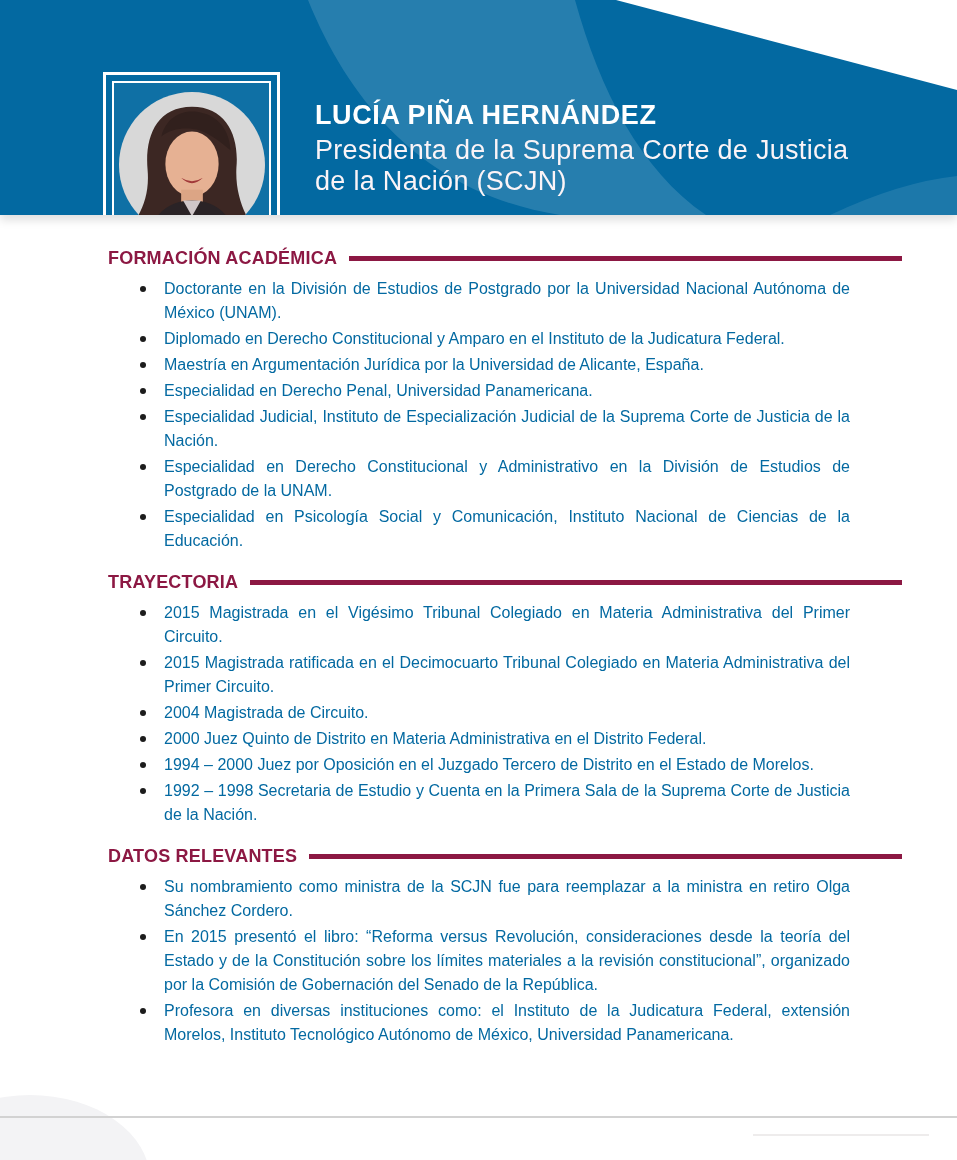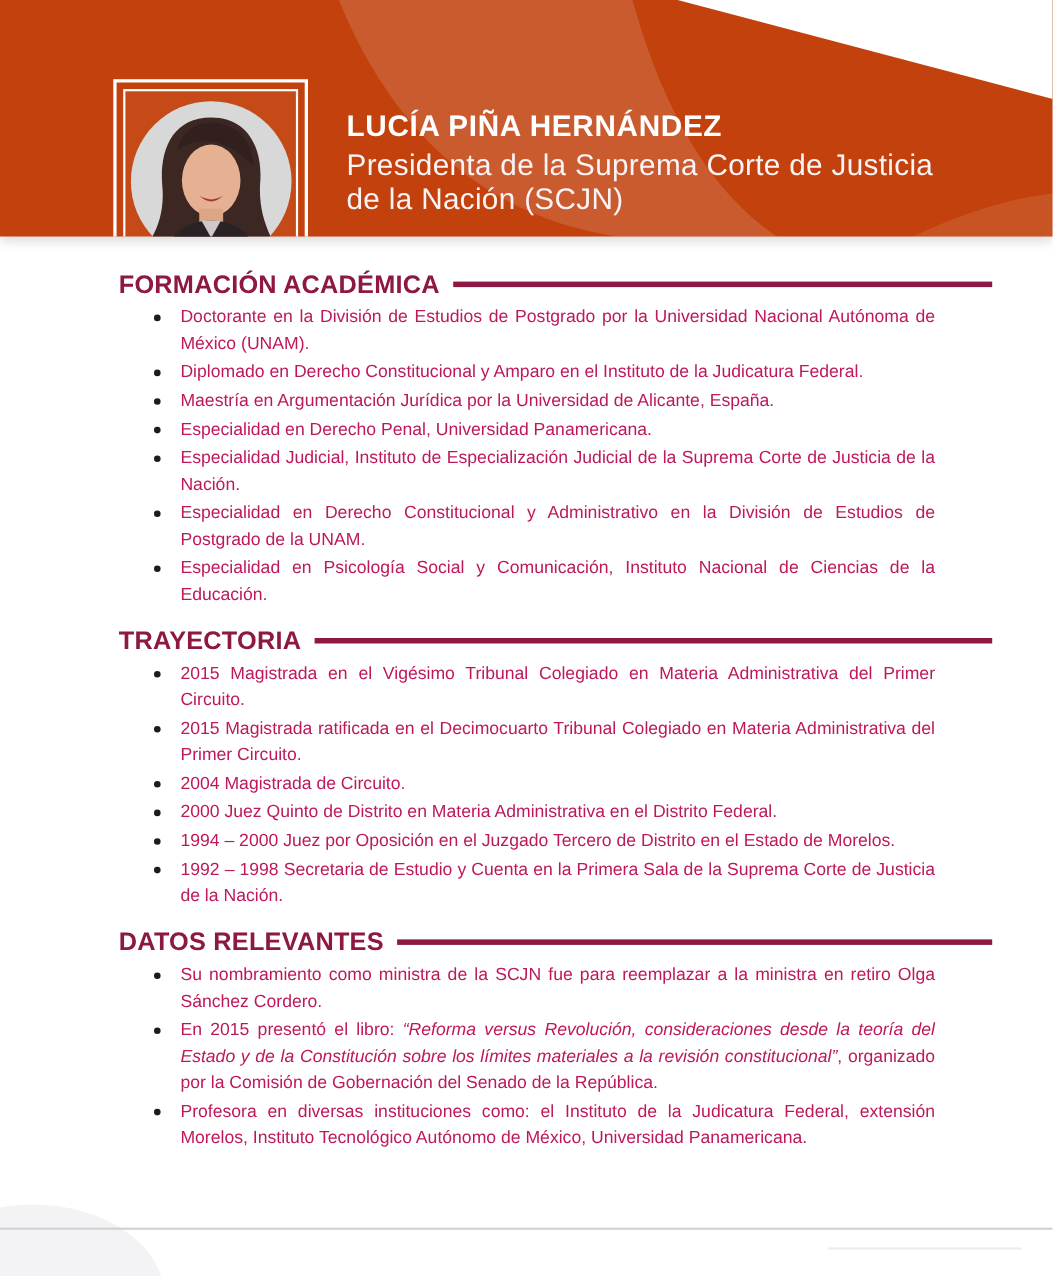--- a/index.html
+++ b/index.html
@@ -5,21 +5,21 @@
   html,body{margin:0;padding:0;}
   body{
     width:957px;height:1160px;position:relative;overflow:hidden;
     background:#ffffff;
     font-family:"Liberation Sans", sans-serif;
     -webkit-font-smoothing:antialiased;
   }
   
   .band{
     position:absolute;left:0;top:0;width:957px;height:215px;
-    background:#c2410c;overflow:hidden;
+    background:#0369a1;overflow:hidden;
     box-shadow:0 5px 9px rgba(0,0,0,0.13);
   }
   .band-decor{position:absolute;left:0;top:0;width:957px;height:215px;display:block;}
   .photo-frame{
     position:absolute;left:103px;top:72px;width:177px;height:175px;
     border:3px solid #ffffff;box-sizing:border-box;
   }
   .photo-frame-inner{
     position:absolute;left:6px;top:6px;right:6px;bottom:6px;
     border:2px solid #ffffff;
@@ -39,35 +39,35 @@
     margin:4px 0 0 0;font-size:27px;font-weight:normal;color:#fbf4f7;
     line-height:31px;letter-spacing:0.3px;white-space:nowrap;
   }
   
   main{position:absolute;left:0;top:215px;width:957px;box-sizing:border-box;
        padding:32px 55px 0 108px;}
   .section{margin:0 0 18px 0;}
   .section + .section{margin-top:5px;}
   .section-head{display:flex;align-items:center;}
   .section-title{
-    margin:0;font-size:23px;font-weight:bold;color:#8c1843;
+    margin:0;font-size:18px;font-weight:bold;color:#8c1843;
     letter-spacing:0.2px;line-height:22px;white-space:nowrap;
   }
   .section-rule{flex:1;height:5px;background:#8c1843;margin-left:12px;}
   ul.bullets{list-style:none;margin:8px 52px 0 0;padding:0;}
   ul.bullets li{
     position:relative;padding-left:56px;margin:0 0 2px 0;
-    font-size:16px;line-height:24px;color:#be185d;
+    font-size:16px;line-height:24px;color:#0369a1;
   }
   ul.bullets li::before{
     content:"";position:absolute;left:32px;top:9px;width:6px;height:6px;
     border-radius:50%;background:#1c1c1c;
   }
   .li-text{display:block;text-align:justify;}
-  .li-text .it{font-style:italic;}
+  .li-text .it{}
   
   .footer-line{
     position:absolute;left:0;top:1116px;width:957px;height:2px;
     background:#d2d2d2;
   }
   .footer-line-2{
     position:absolute;left:753px;top:1134px;width:176px;height:2px;
     background:#eeecec;
   }
   .corner-blob{

